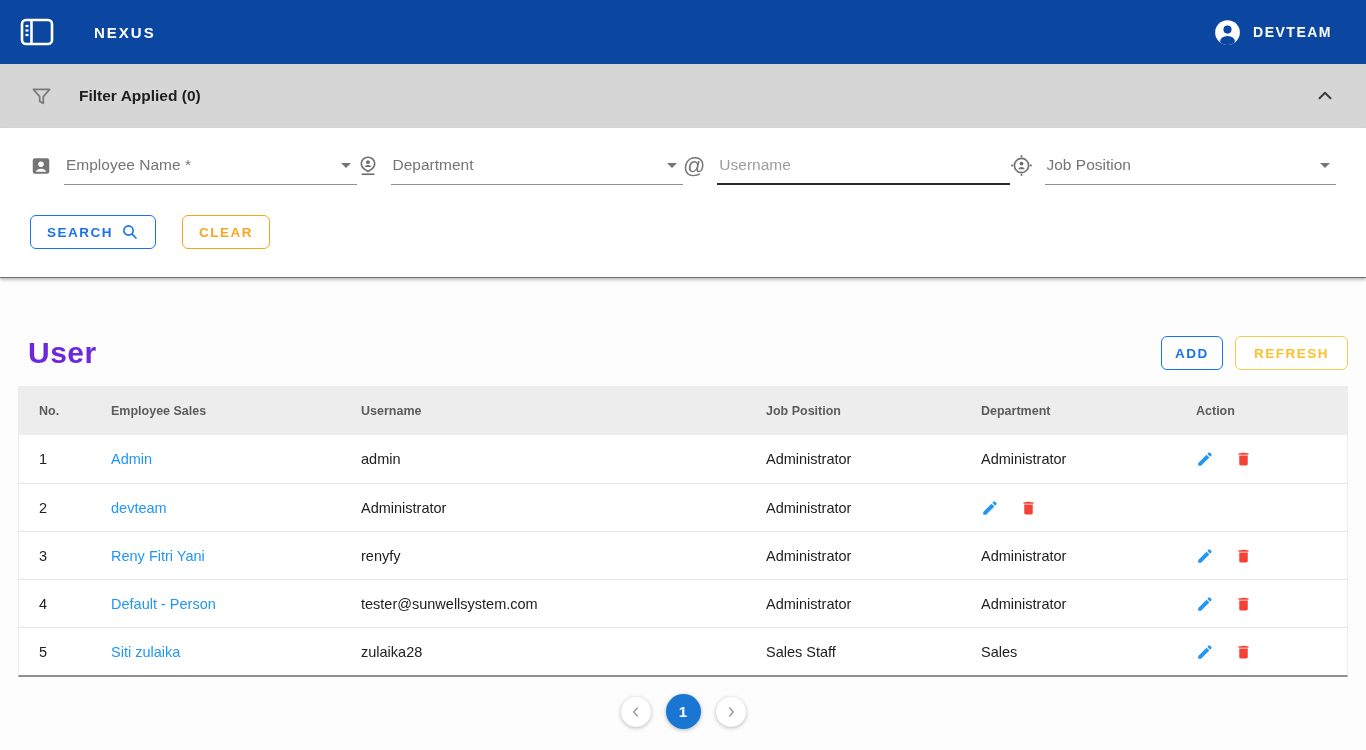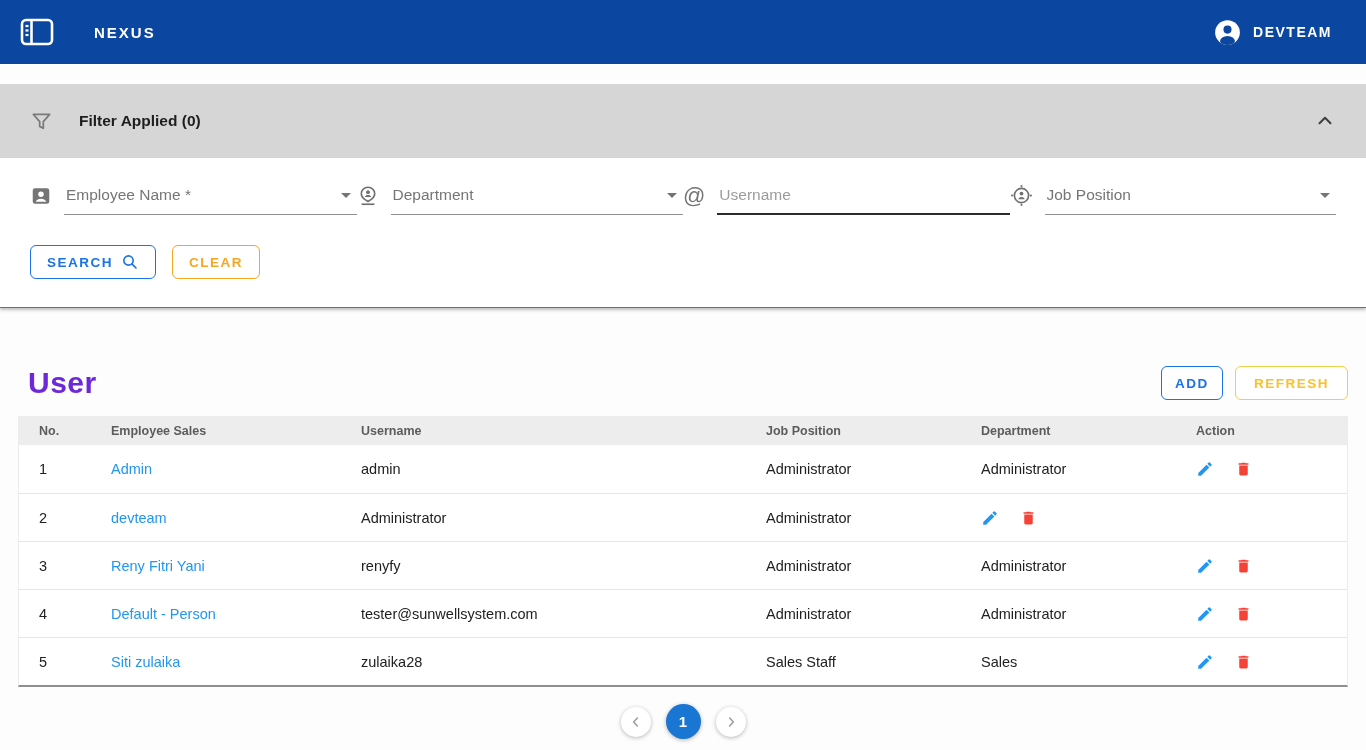--- a/index.html
+++ b/index.html
@@ -6,52 +6,52 @@
   html,body { width:1366px; height:750px; font-family:"Liberation Sans", sans-serif; background:#fdfdfd; overflow:hidden; }
 
   
   .topbar { height:64px; background:#0b46a0; display:flex; align-items:center; padding:0 34px 0 14px; }
   .toggle-btn { background:none; border:none; cursor:pointer; width:46px; height:40px; display:flex; align-items:center; justify-content:center; }
   .brand { color:#fff; font-size:15px; font-weight:700; letter-spacing:2px; margin-left:34px; }
   .topbar-right { margin-left:auto; display:flex; align-items:center; gap:12px; cursor:pointer; }
   .topbar-user { color:#fff; font-size:14px; font-weight:700; letter-spacing:1.5px; }
 
   
-  .filterbar { height:74px; background:#d6d6d6; display:flex; align-items:center; padding:0 30px;margin-top:20px; }
+  .filterbar { height:64px; background:#d6d6d6; display:flex; align-items:center; padding:0 30px; }
   .filterbar-title { font-size:15.5px; font-weight:700; color:#1e1e1e; margin-left:26px; }
   .collapse-btn { margin-left:auto; background:none; border:none; cursor:pointer; display:flex; align-items:center; }
 
   
   .filter-panel { background:#fff; padding:24px 30px 28px 30px; border-bottom:1px solid #6f6f6f; box-shadow:0 2px 3px rgba(0,0,0,0.25); }
   .fields-row { display:flex; align-items:flex-start; }
   .field { flex:1; display:flex; align-items:center; gap:12px; }
   .field .f-icon { flex:0 0 auto; display:flex; align-items:center; color:#757575; padding-bottom:6px; }
   .control { flex:1; display:flex; align-items:center; justify-content:space-between; border-bottom:1px solid #8f8f8f; padding:4px 2px 10px 2px; cursor:pointer; }
   .control .lbl { font-size:15.5px; color:#757575; }
   .caret { width:0; height:0; border-left:5px solid transparent; border-right:5px solid transparent; border-top:5px solid #757575; margin-right:4px; }
   .text-input { flex:1; border:none; outline:none; border-bottom:2px solid #2b2b2b; padding:4px 2px 9px 2px; font-size:15.5px; color:#333; background:transparent; font-family:"Liberation Sans", sans-serif; }
   .text-input::placeholder { color:#9c9c9c; }
   .at-glyph { font-size:22px; color:#6f6f6f; line-height:1; }
 
-  .filter-actions { display:flex; gap:16px; margin-top:30px; }
+  .filter-actions { display:flex; gap:26px; margin-top:30px; }
   .btn { display:inline-flex; align-items:center; justify-content:center; gap:8px; height:34px; border-radius:6px; background:#fff; font-weight:700; font-size:13.5px; letter-spacing:1.5px; cursor:pointer; font-family:"Liberation Sans", sans-serif; padding:0 16px; }
   .btn-search { border:1.5px solid #1a73e8; color:#1a73e8; }
   .btn-clear { border:1.5px solid #f5a623; color:#f5a623; }
   .btn-add { border:1.5px solid #1a73e8; color:#1a73e8; width:62px; }
   .btn-refresh { border:1.5px solid #f2cf4b; color:#fbc02d; padding:0 18px; }
 
   
   .main { padding:0 18px; }
   .title-row { display:flex; align-items:flex-end; justify-content:space-between; margin-top:58px; }
   .page-title { font-size:30px; font-weight:700; color:#6d28d9; letter-spacing:0.5px; margin-left:10px; }
   .title-actions { display:flex; gap:12px;margin-left:15px; }
 
   .table { margin-top:16px; border:1px solid #ececec; border-bottom:2px solid #8f8f8f; background:#fff; }
   .tr { display:grid; grid-template-columns:72px 250px 405px 215px 215px 1fr; align-items:center; padding-left:20px; }
-  .thead { background:#ededed; height:28px; }
+  .thead { background:#ededed; height:48px; }
   .th { font-size:12.5px; font-weight:700; color:#5c5c5c; }
   .tbody .tr { height:48px; background:#fff; border-top:1px solid #e5e5e5; }
   .tbody .tr:first-child { border-top:none; }
   .td { font-size:14.5px; color:#212121; }
   .link { color:#2196f3; text-decoration:none; cursor:pointer; }
   .td-action { display:flex; align-items:center; gap:21px; }
   .icon-btn { background:none; border:none; cursor:pointer; display:flex; align-items:center; padding:0; }
 
   
   .pagination { display:flex; align-items:center; justify-content:center; gap:15px; margin-top:17px; }

